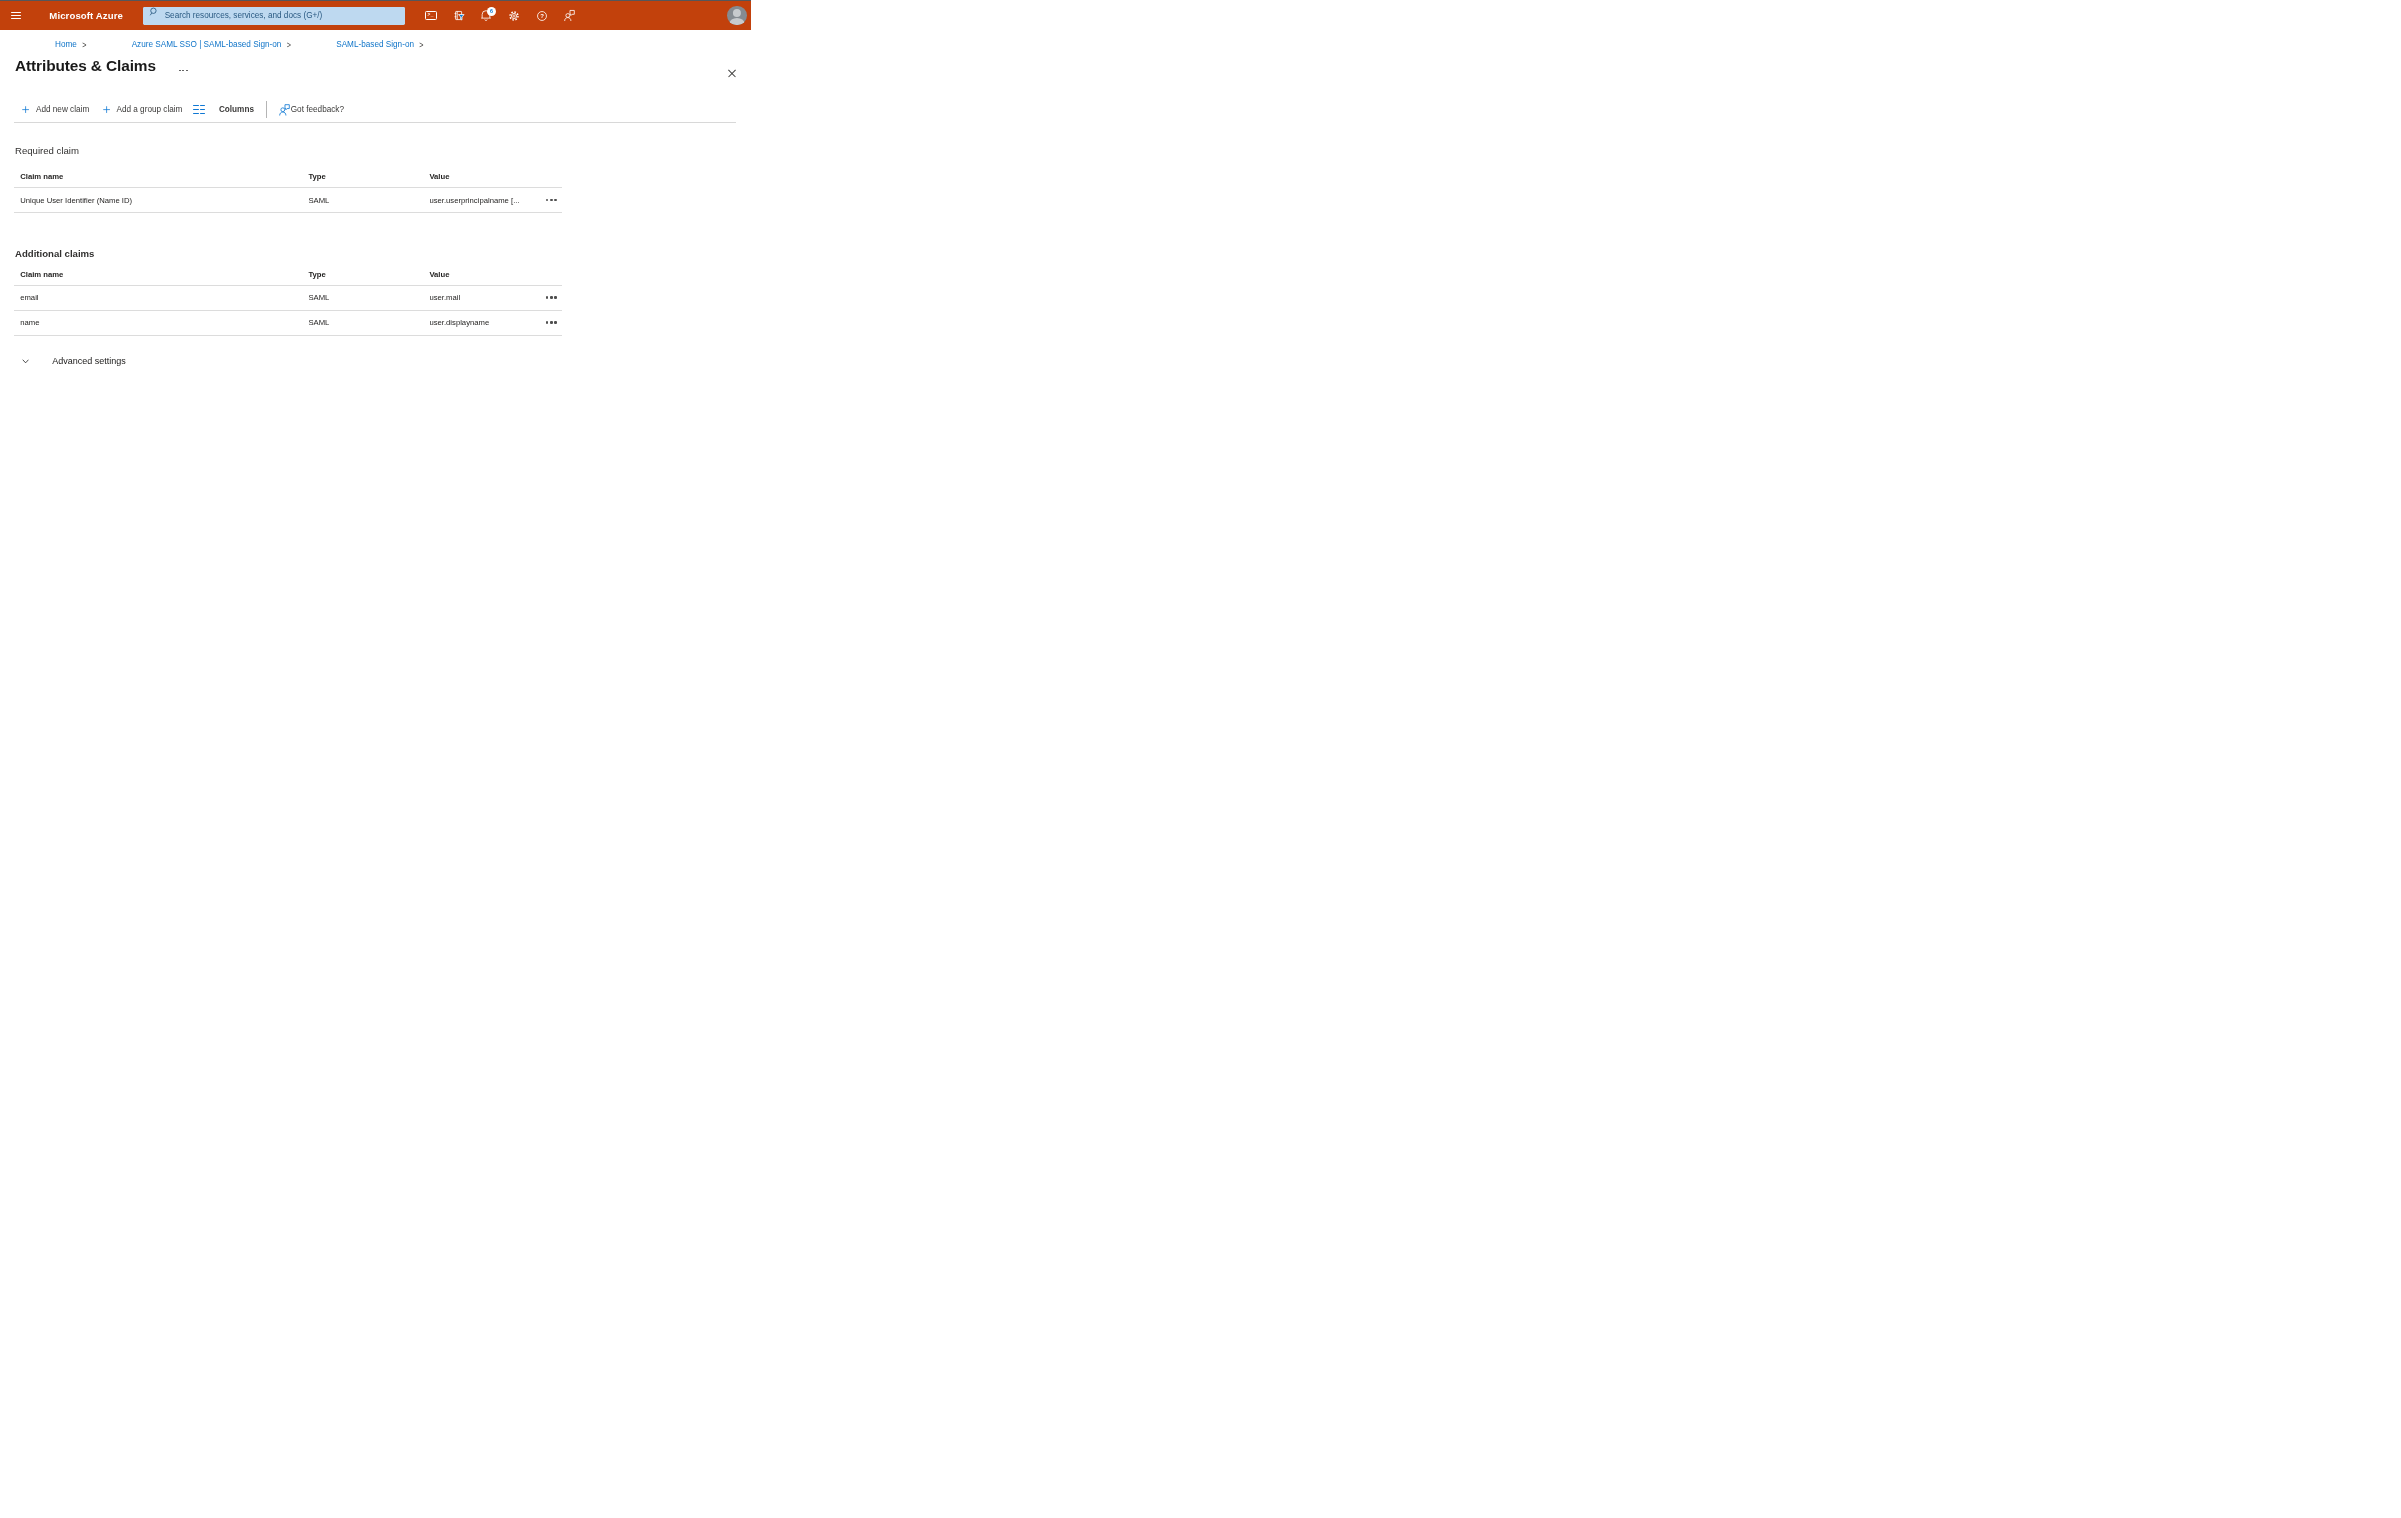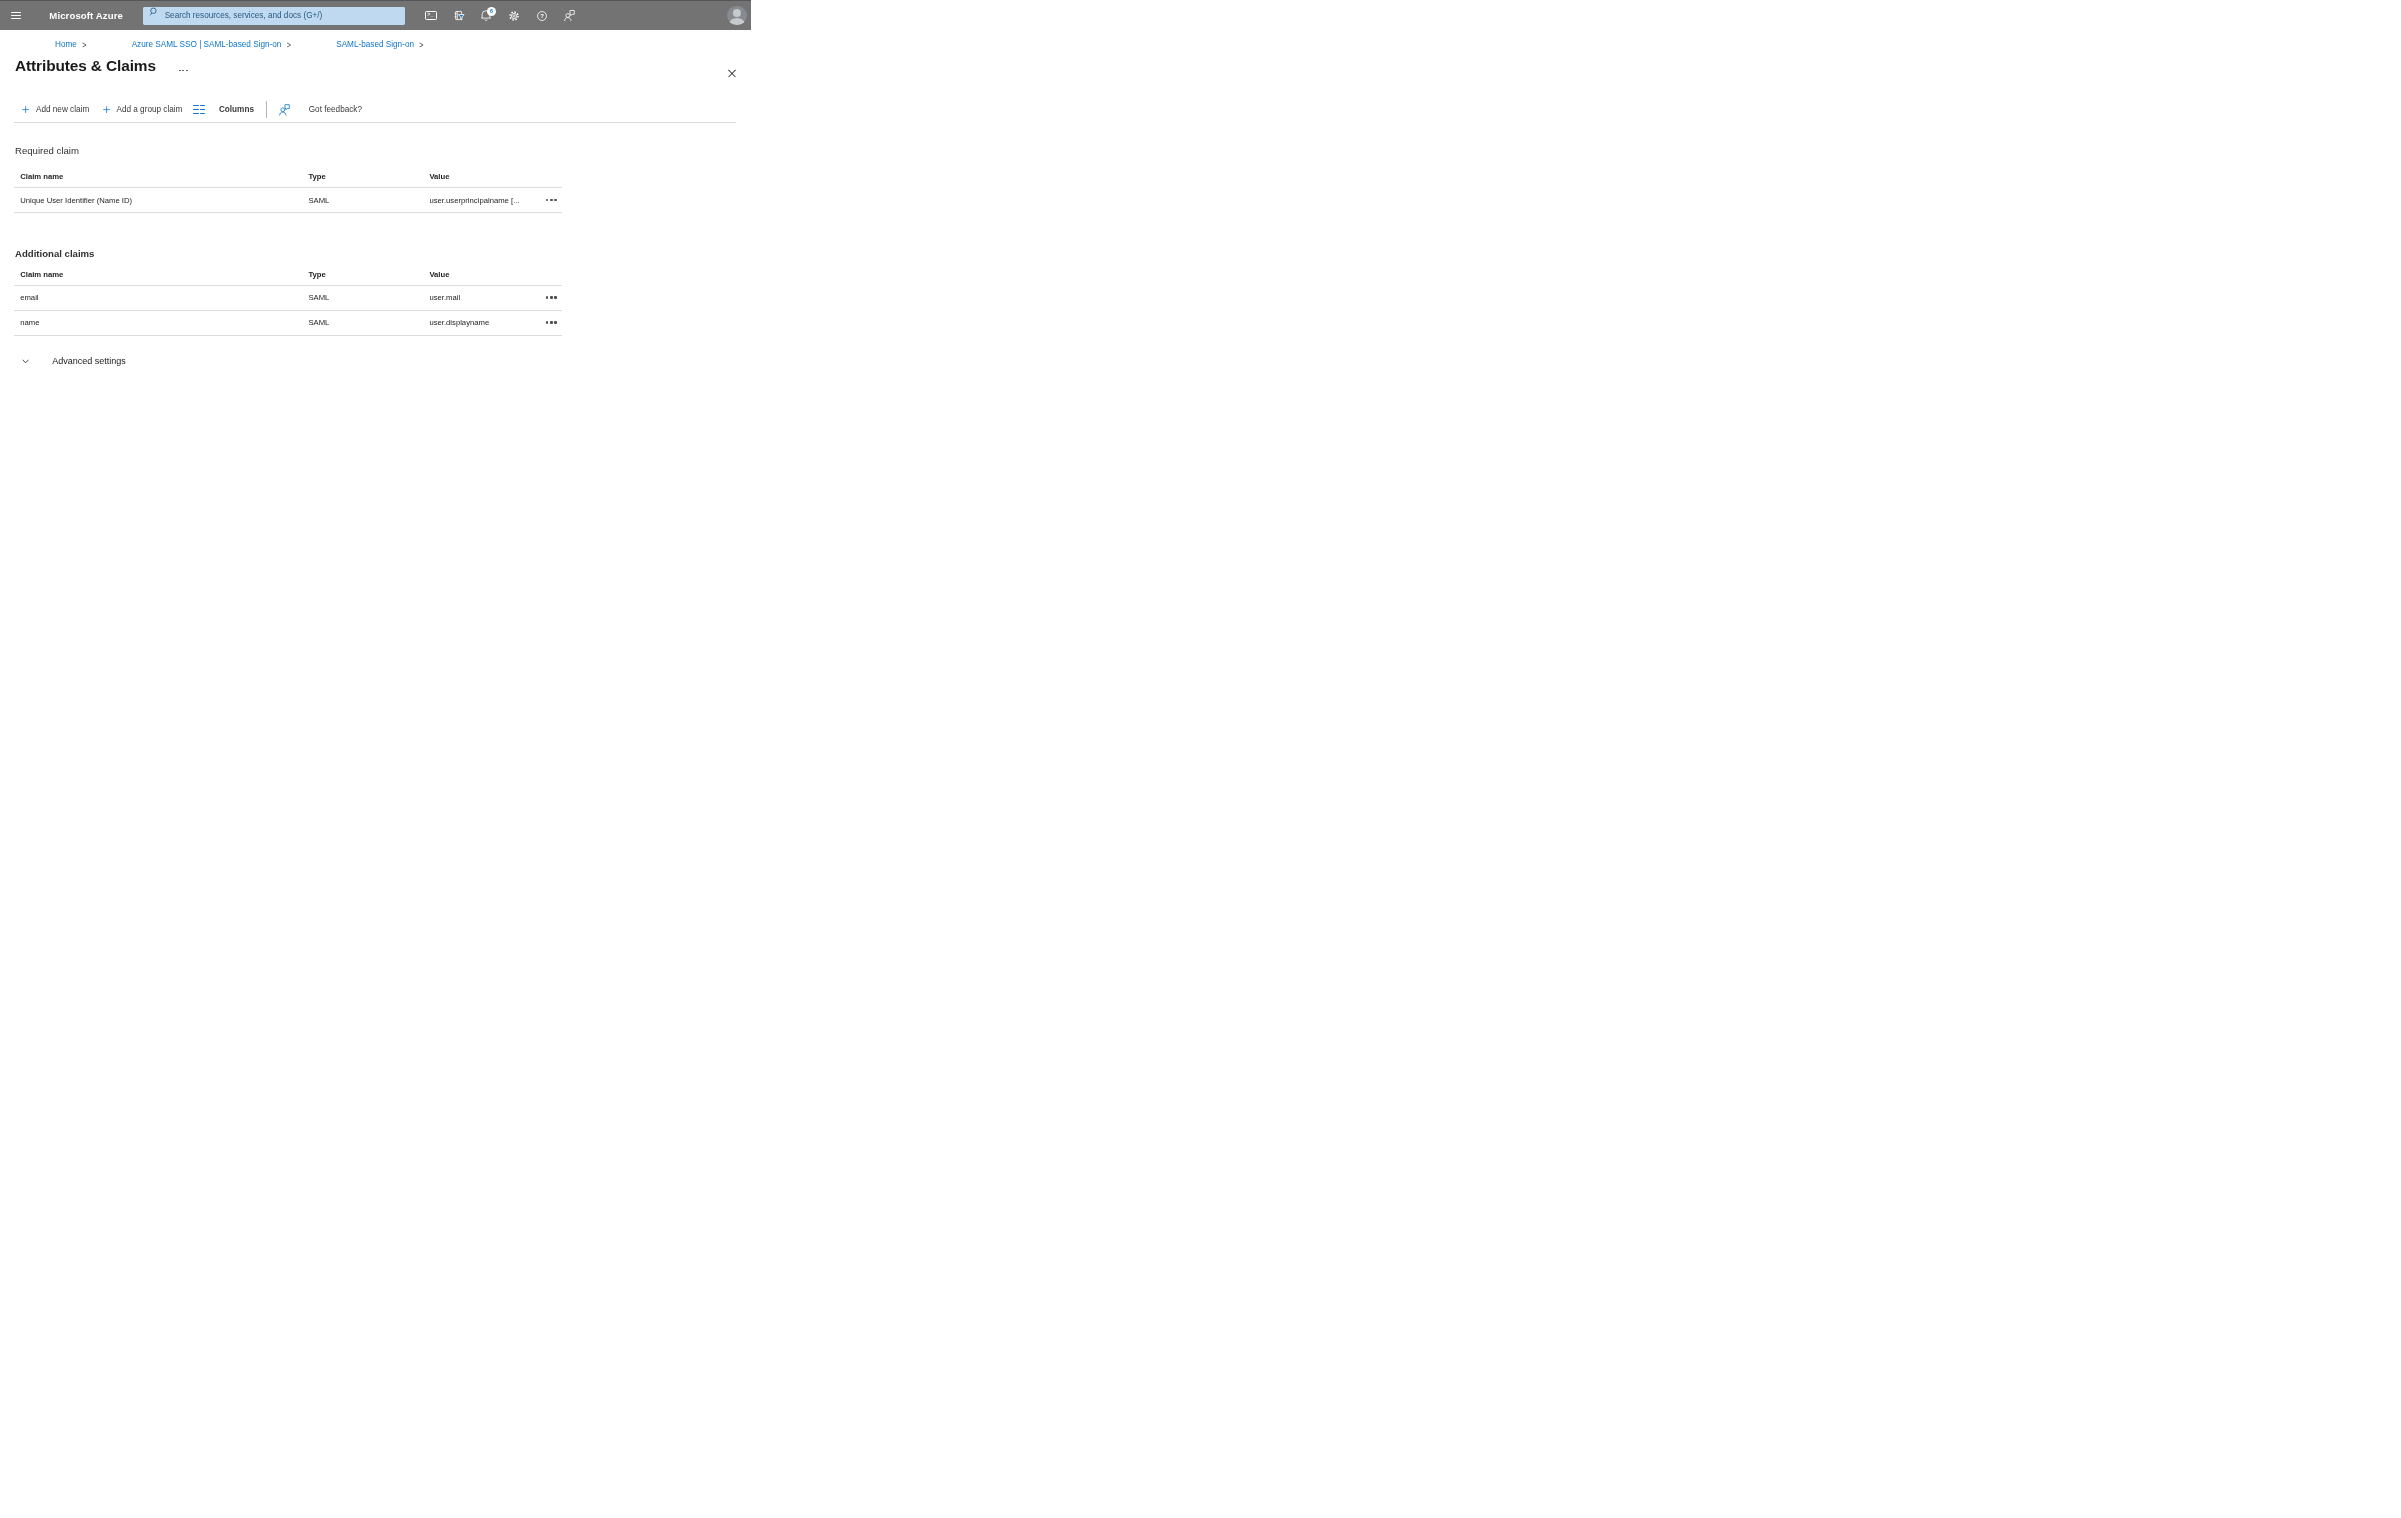--- a/index.html
+++ b/index.html
@@ -3,21 +3,21 @@
 <meta charset="utf-8">
 <style>
   html,body{margin:0;padding:0;}
   body{
     width:751px;height:380px;background:#ffffff;overflow:hidden;position:relative;
     font-family:"Liberation Sans","DejaVu Sans",sans-serif;
     -webkit-font-smoothing:antialiased;
   }
   .top-strip{height:1px;background:#55565a;}
   
-  .topbar{height:29px;background:#737373;display:flex;align-items:center;}
+  .topbar{height:29px;background:#c2410c;display:flex;align-items:center;}
   .hamburger-btn{width:32px;height:29px;display:flex;align-items:center;justify-content:center;background:none;border:none;cursor:pointer;}
   .hamburger{width:10.6px;height:7.2px;display:flex;flex-direction:column;justify-content:space-between;}
   .hamburger i{display:block;height:1.2px;background:#fff;border-radius:0.5px;}
   .brand{color:#fff;font-size:9.6px;font-weight:700;margin-left:17.3px;letter-spacing:0.1px;white-space:nowrap;}
   .searchbox{margin-left:20px;width:262px;height:18px;background:#bed9f0;border-radius:1.4px;display:flex;padding:0 5.8px;box-sizing:border-box;}
   .search-icon{flex:none;margin-right:4.3px;}
   .search-input{flex:1;background:transparent;border:none;outline:none;font-family:inherit;font-size:8.2px;color:#1d4d74;}
   .search-input::placeholder{color:#2a5a82;opacity:1;}
   .topbar-icons{display:flex;align-items:center;margin-left:17.3px;gap:9.6px;}
   .icon-btn{position:relative;width:18px;height:20px;display:flex;align-items:center;justify-content:center;background:none;border:none;padding:0;cursor:pointer;}
@@ -180,21 +180,21 @@
         <i></i>
         <i></i>
         <i></i>
         <i></i>
         <i></i>
         <i></i>
       </span>
     <span>Columns</span>
   </button>
   <span class="v-divider"></span>
-  <button class="tb-item" style="padding-left:5.3px;gap:18px;">
+  <button class="tb-item" style="padding-left:5.3px;gap:0;">
     <svg width="12.5" height="13" viewBox="0 0 26 27" fill="none" stroke="#0f78d4" stroke-width="1.7">
       <circle cx="10" cy="14" r="4"></circle>
       <path d="M3.5 26 c0-4.8 3-7.2 6.5-7.2 s6.5 2.4 6.5 7.2"></path>
       <path d="M14.5 3.5 h9 v8 h-4.5 l-2.6 2.6 v-2.6 h-1.9 z"></path>
     </svg>
     <span>Got feedback?</span>
   </button>
 </div>
 <div class="toolbar-divider"></div>
 

